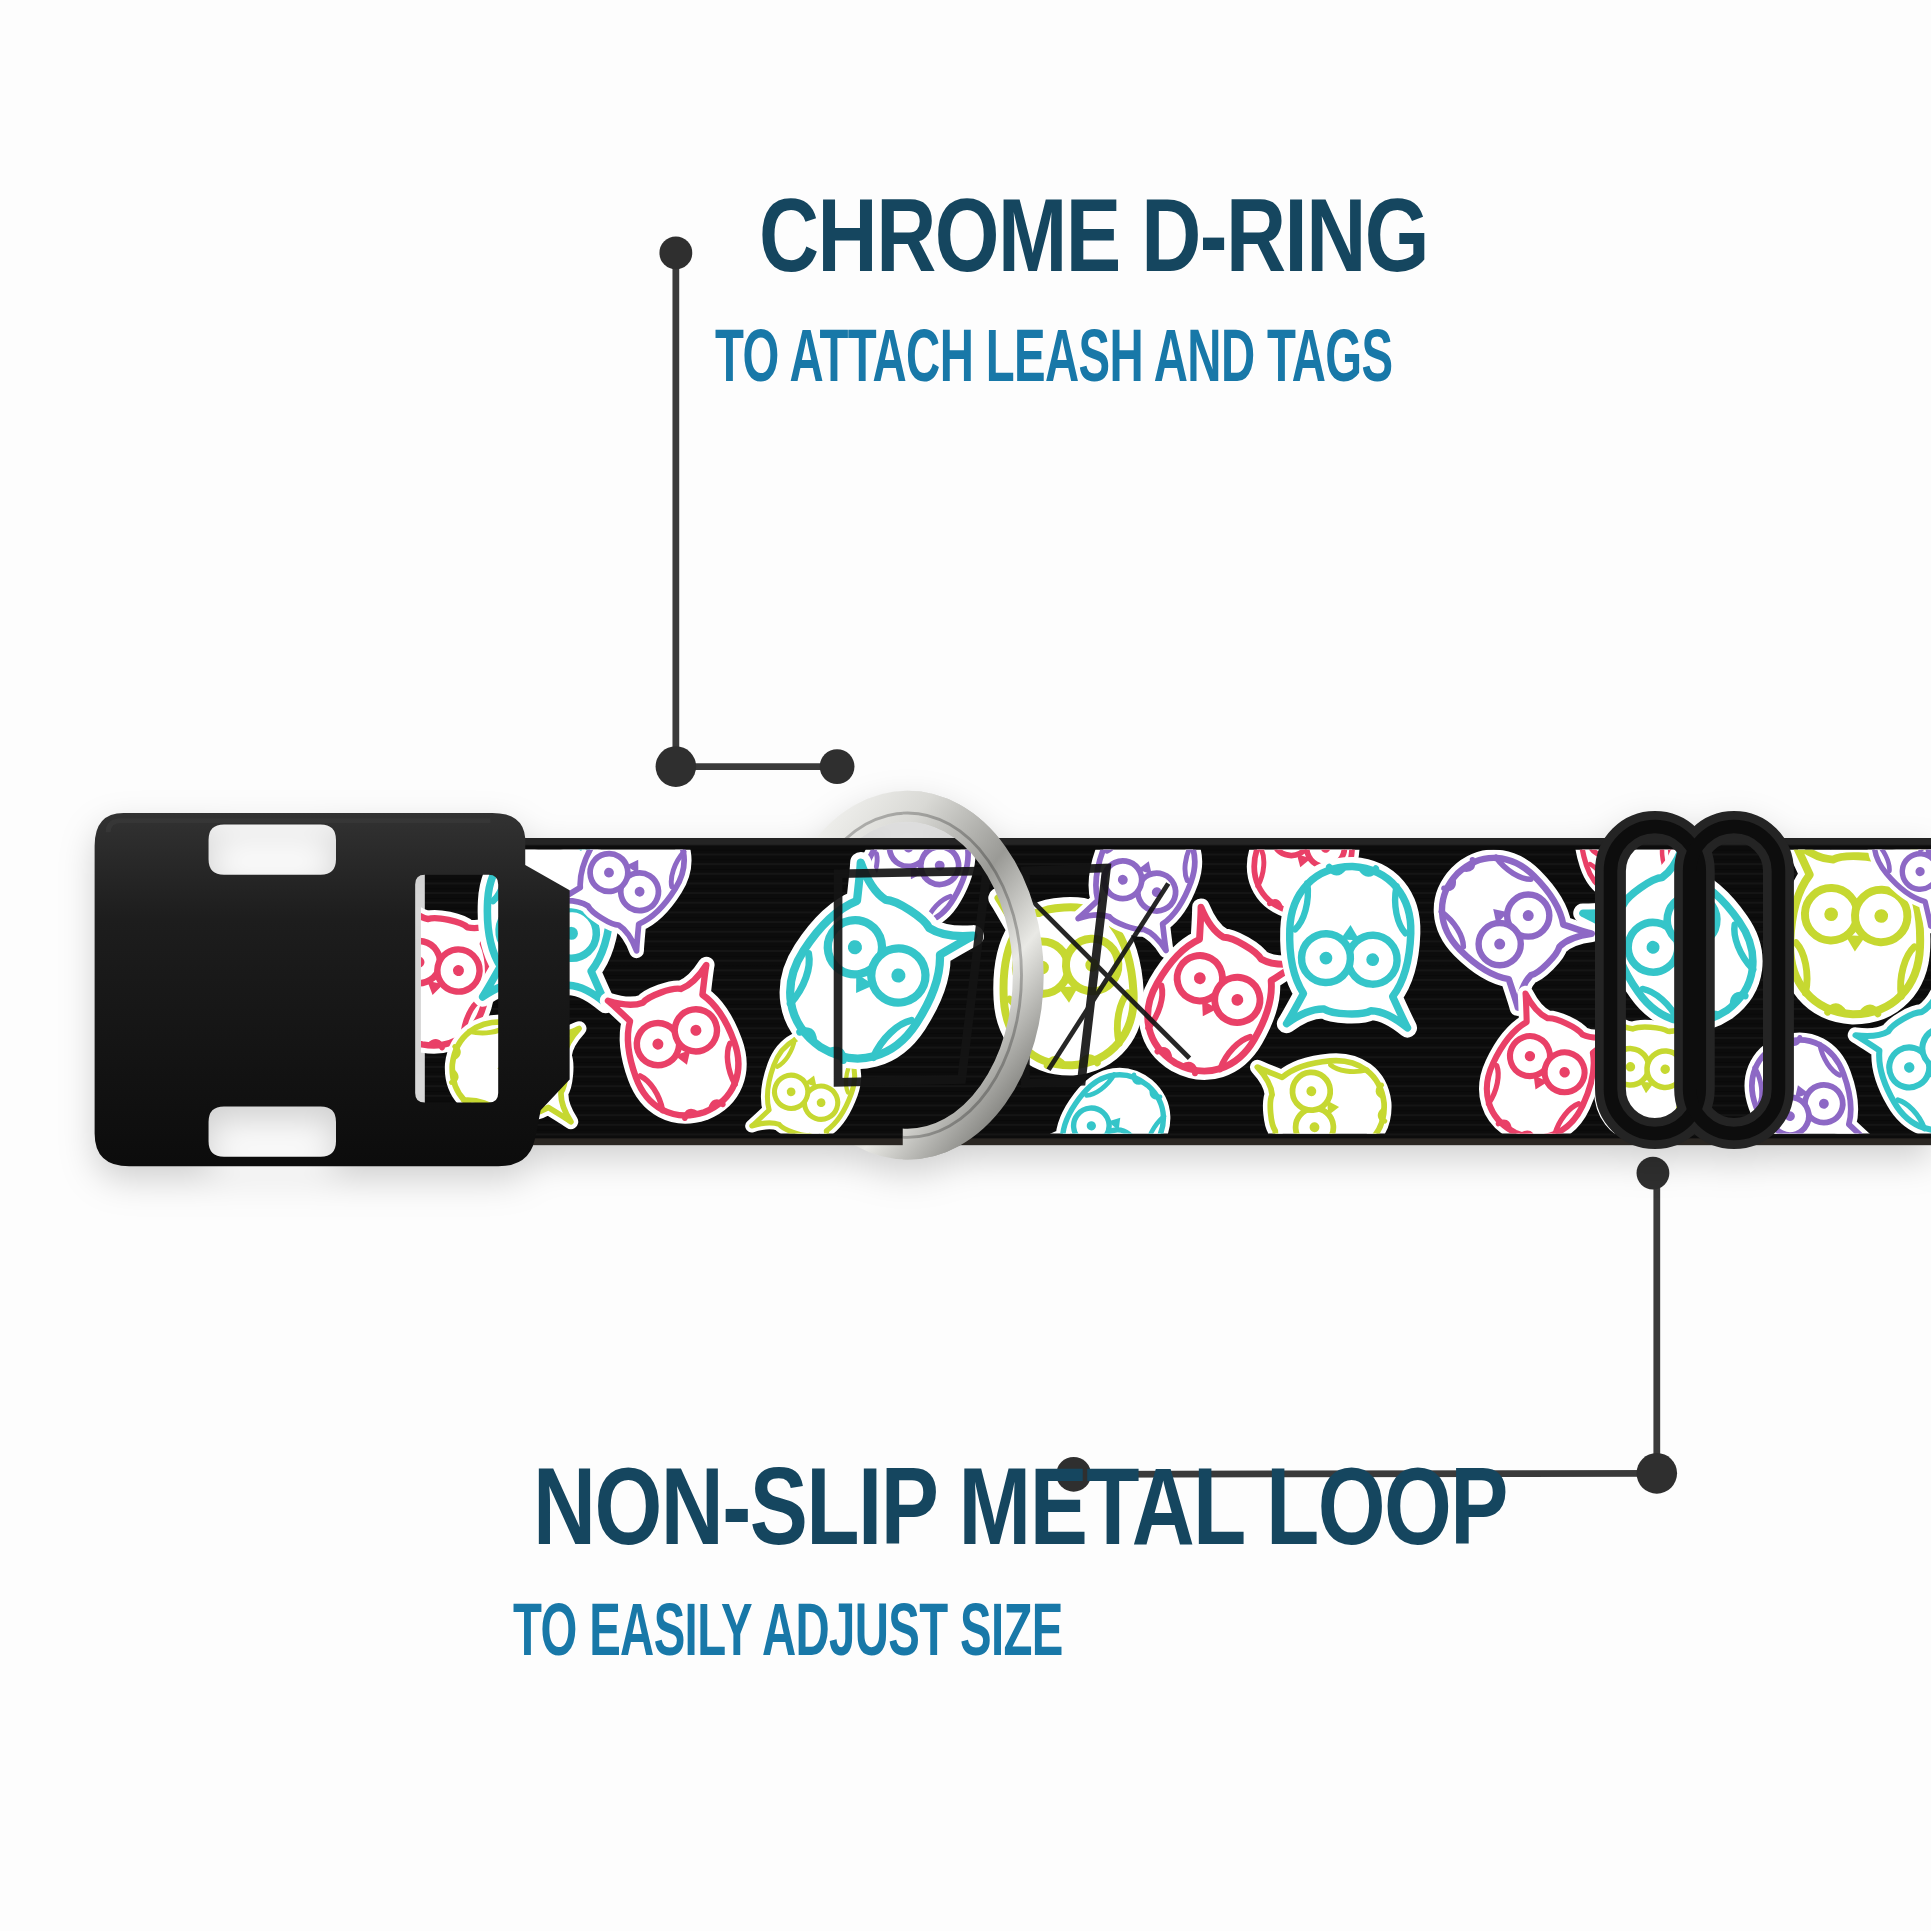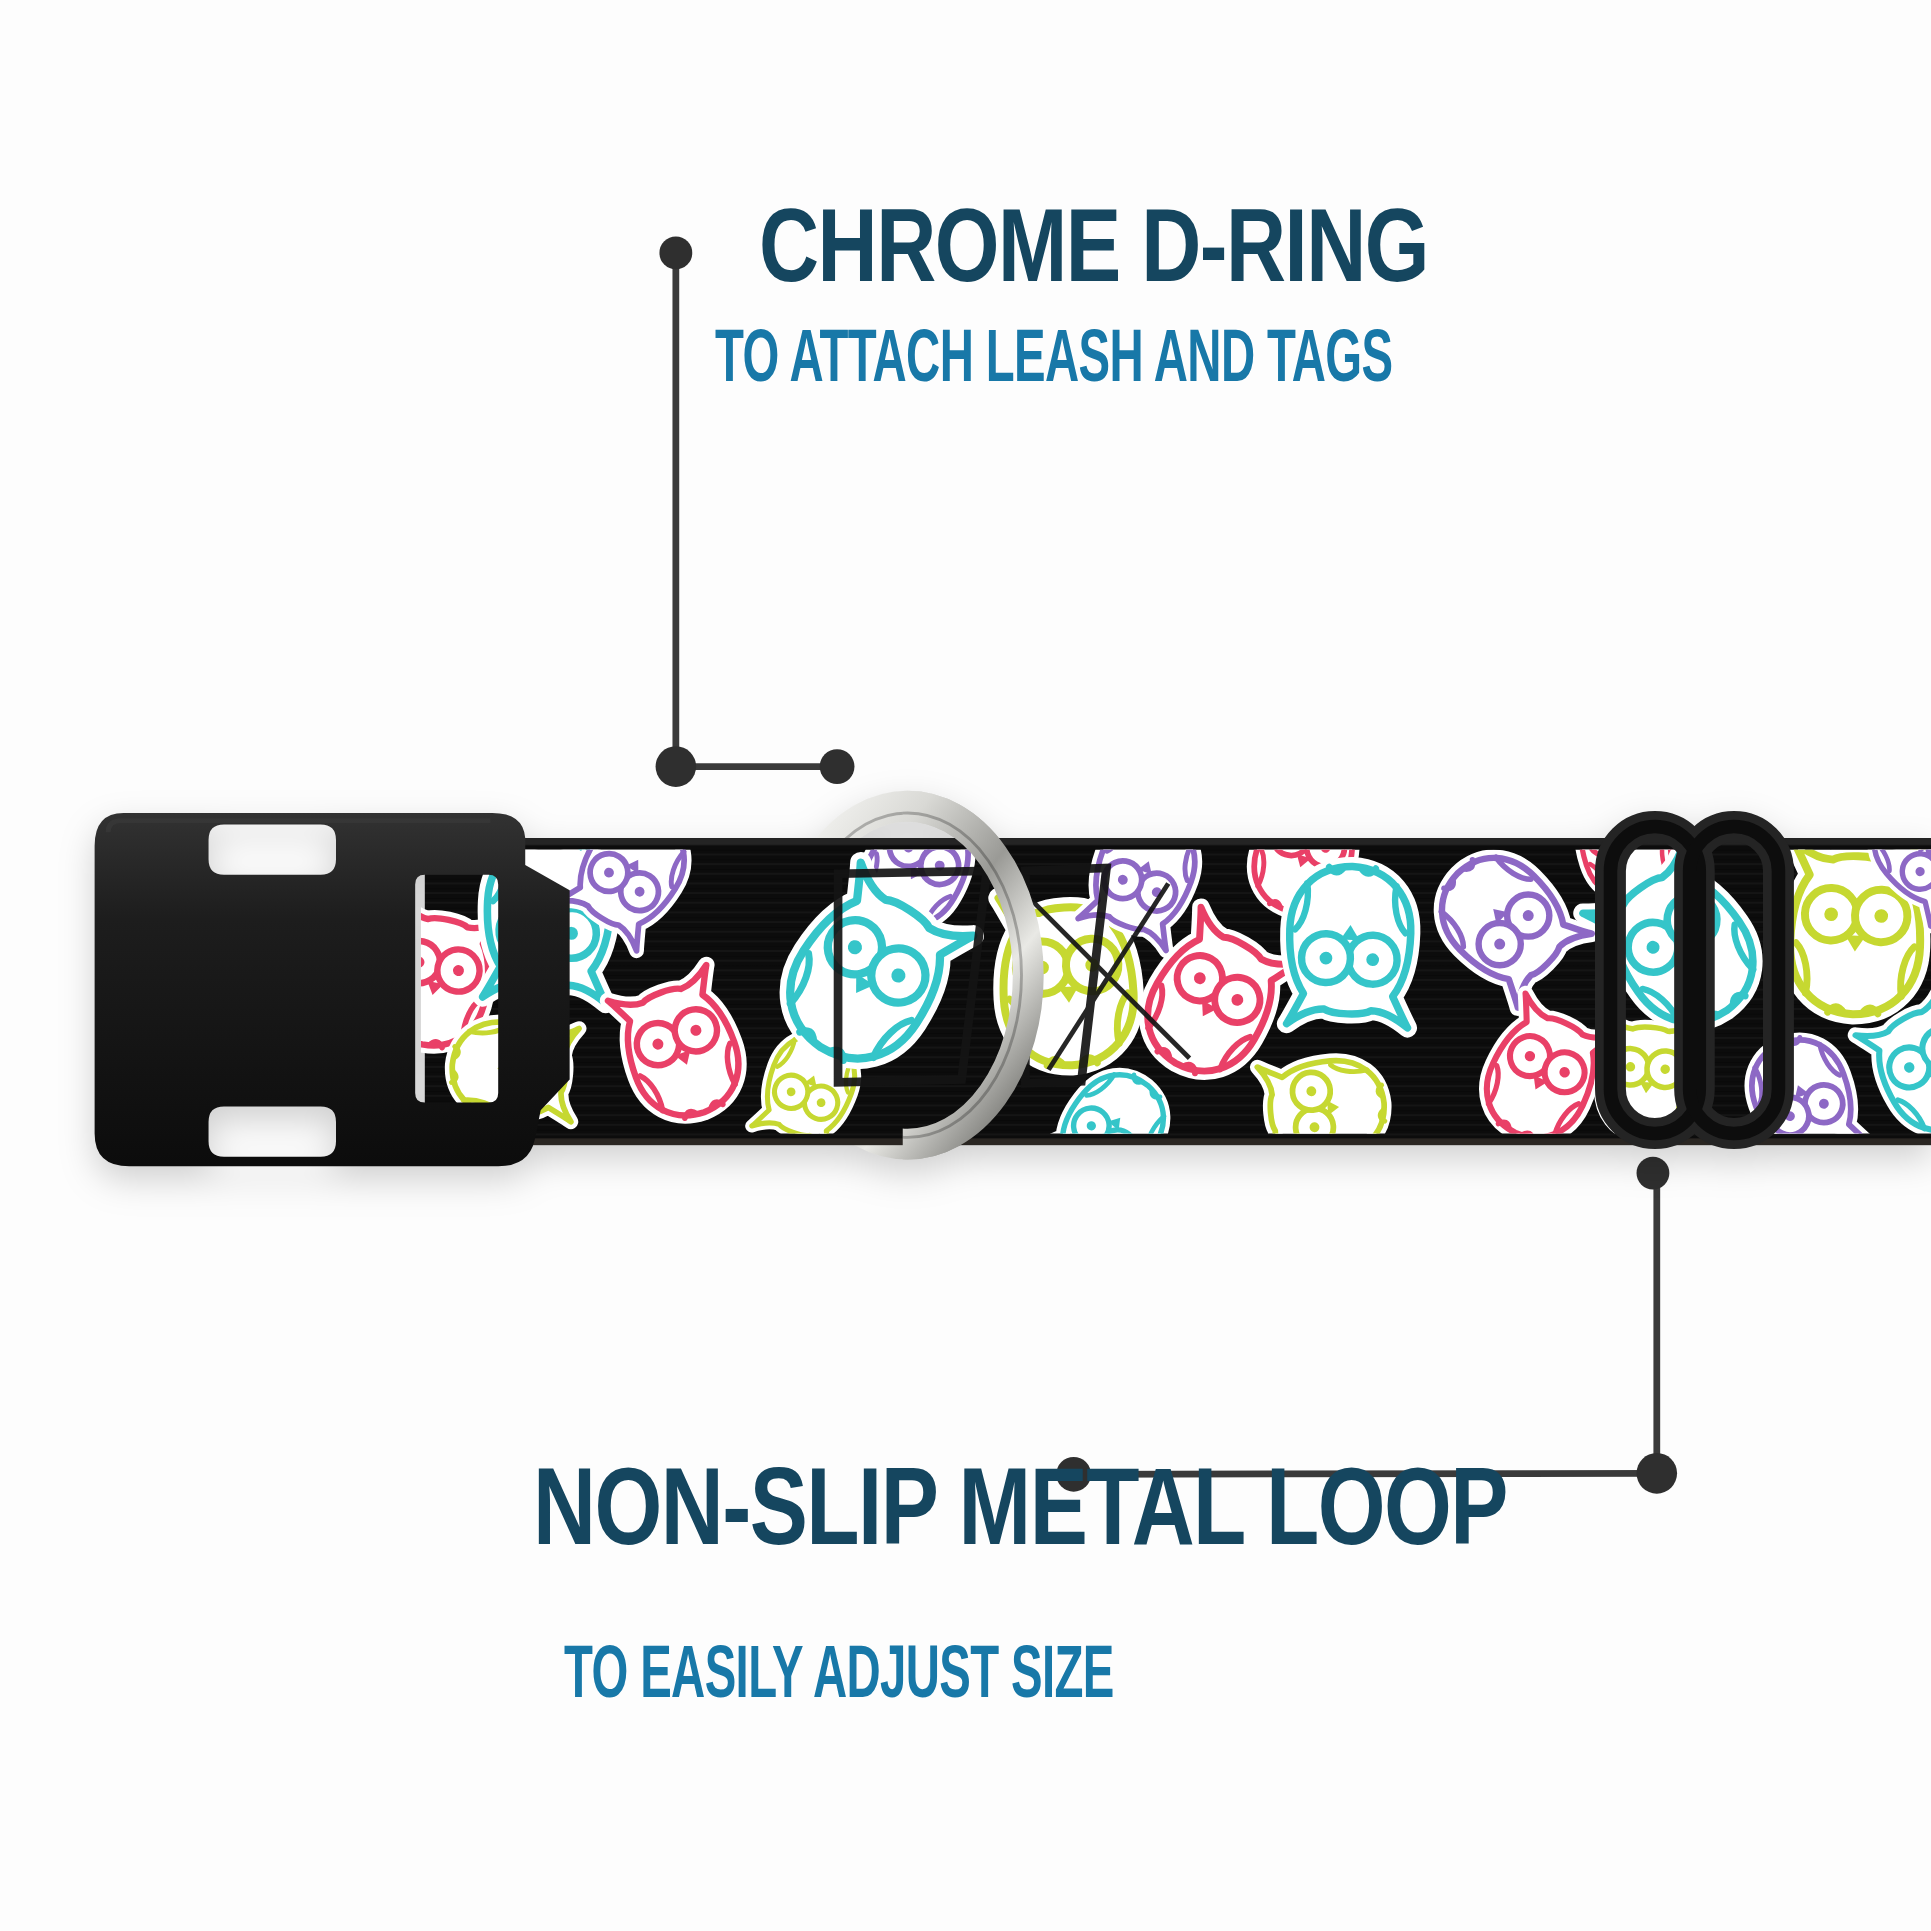--- a/index.html
+++ b/index.html
@@ -13,24 +13,24 @@
   .label{position:absolute;white-space:nowrap;}
   .squeeze{display:inline-block;transform-origin:0 50%;}
   .t-big{
     font-weight:700;color:var(--c-title,#15465f);
     font-size:104px;line-height:1.0;letter-spacing:-1.9px;
   }
   .t-sub{
     font-weight:700;color:var(--c-subtitle,#1878a8);
     font-size:74px;line-height:1.0;letter-spacing:-1px;
   }
-  #label-top-title{left:759px;top:193px;}
+  #label-top-title{left:759px;top:183px;}
   #label-top-sub{left:715px;top:319px;}
   #label-bot-title{left:533px;top:1452px;font-size:109px;}
-  #label-bot-sub{left:564px;top:1593px;margin-top:42px;}
+  #label-bot-sub{left:513px;top:1593px;}
   .sx80{transform:scaleX(.80);}
   .sx64{transform:scaleX(.64);}
 </style>
 </head>
 <body>
 
 <svg class="scene" width="1931" height="1931" viewBox="0 0 2000 2000">
   <defs>
     <linearGradient id="chrome" x1="0" y1="0" x2="0.9" y2="1">
       <stop offset="0" stop-color="#fbfbf9"></stop>

